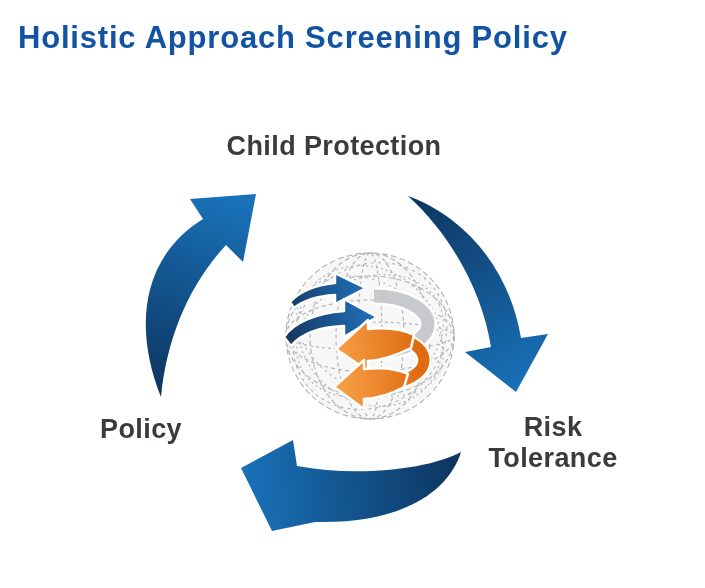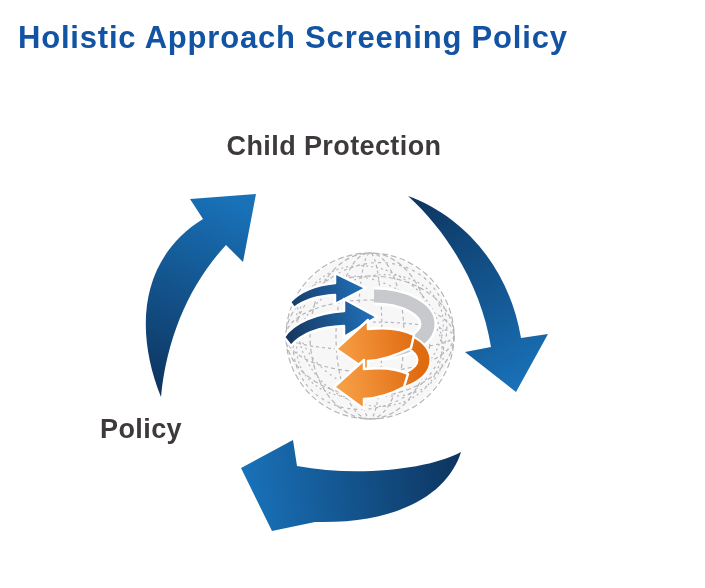--- a/index.html
+++ b/index.html
@@ -87,17 +87,21 @@
       <path fill="url(#g-blueribbon)" stroke="#FFFFFF" stroke-width="2.5" stroke-linejoin="round" d="M 284,337 C 294,322 317,313 344,311 L 344,299 L 377,317 L 344,337 L 344,326 C 320,327 301,334 291,346 Z"></path>
 
       <path fill="url(#g-orangeribbon)" stroke="#FFFFFF" stroke-width="2.5" stroke-linejoin="round" d="M 414,335 C 403,329 386,327 368,329 L 368,320 L 336,349 L 368,371 L 368,361 C 386,360 401,353 411,348 Z"></path>
       <path fill="url(#g-orangeribbon)" stroke="#FFFFFF" stroke-width="2.5" stroke-linejoin="round" d="M 408,374 C 398,369 382,367 364,369 L 364,360 L 334,387 L 364,409 L 364,399 C 381,398 395,392 404,387 Z"></path>
     </g>
   </svg>
 
   <div class="node-label node-child">
     <div>Child Protection</div>
   </div>
+  <div class="node-label node-risk">
+    <div>Risk</div>
+    <div>Tolerance</div>
+  </div>
   <div class="node-label node-org">
     <div>Policy</div>
   </div>
 
 </div>
 
 </body></html>

